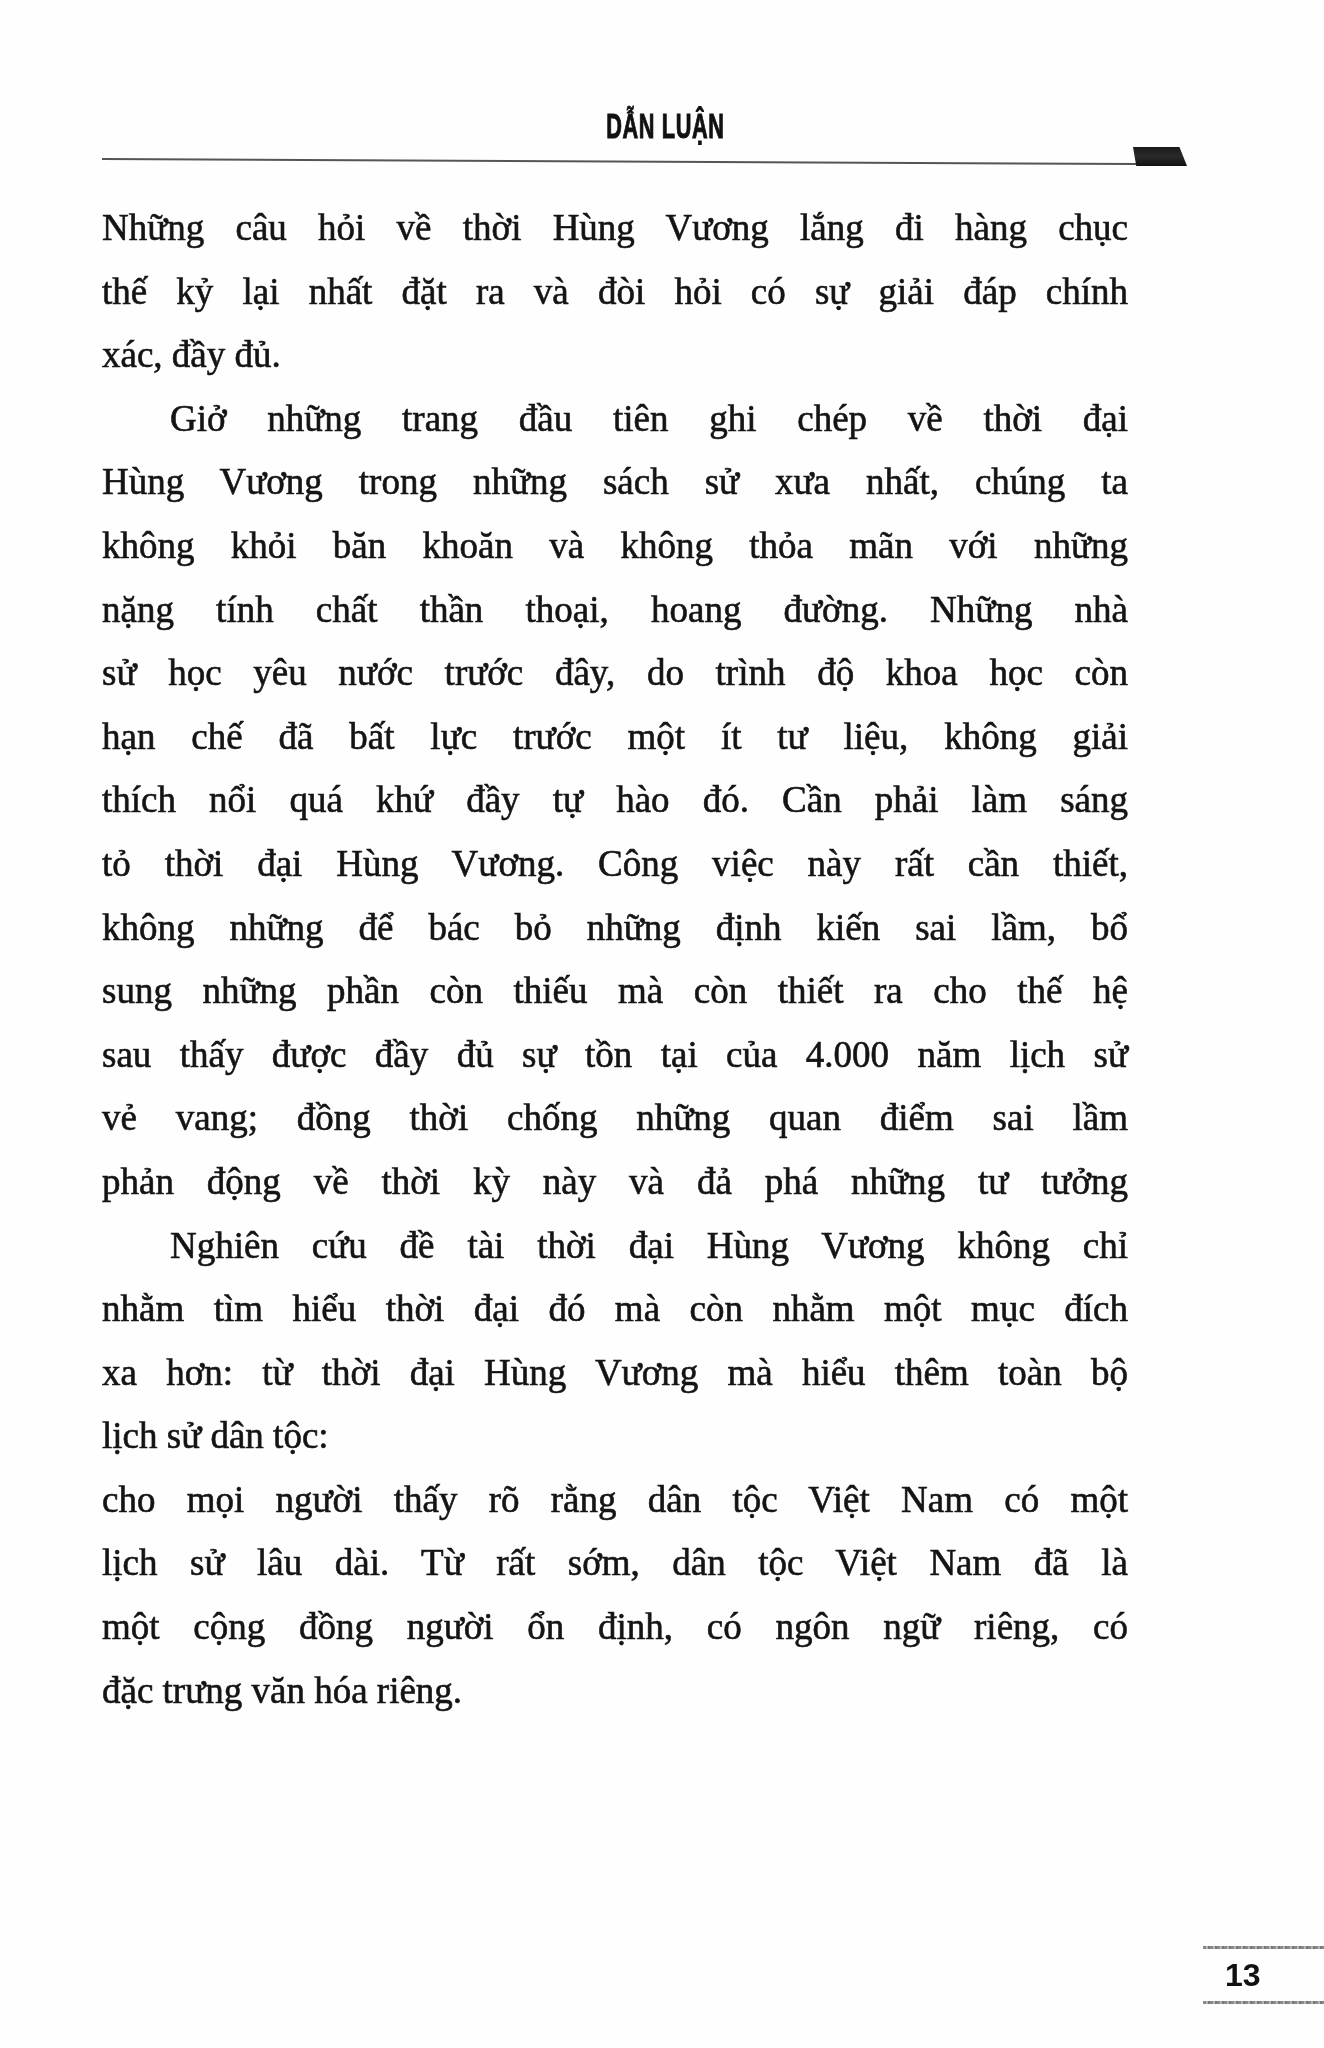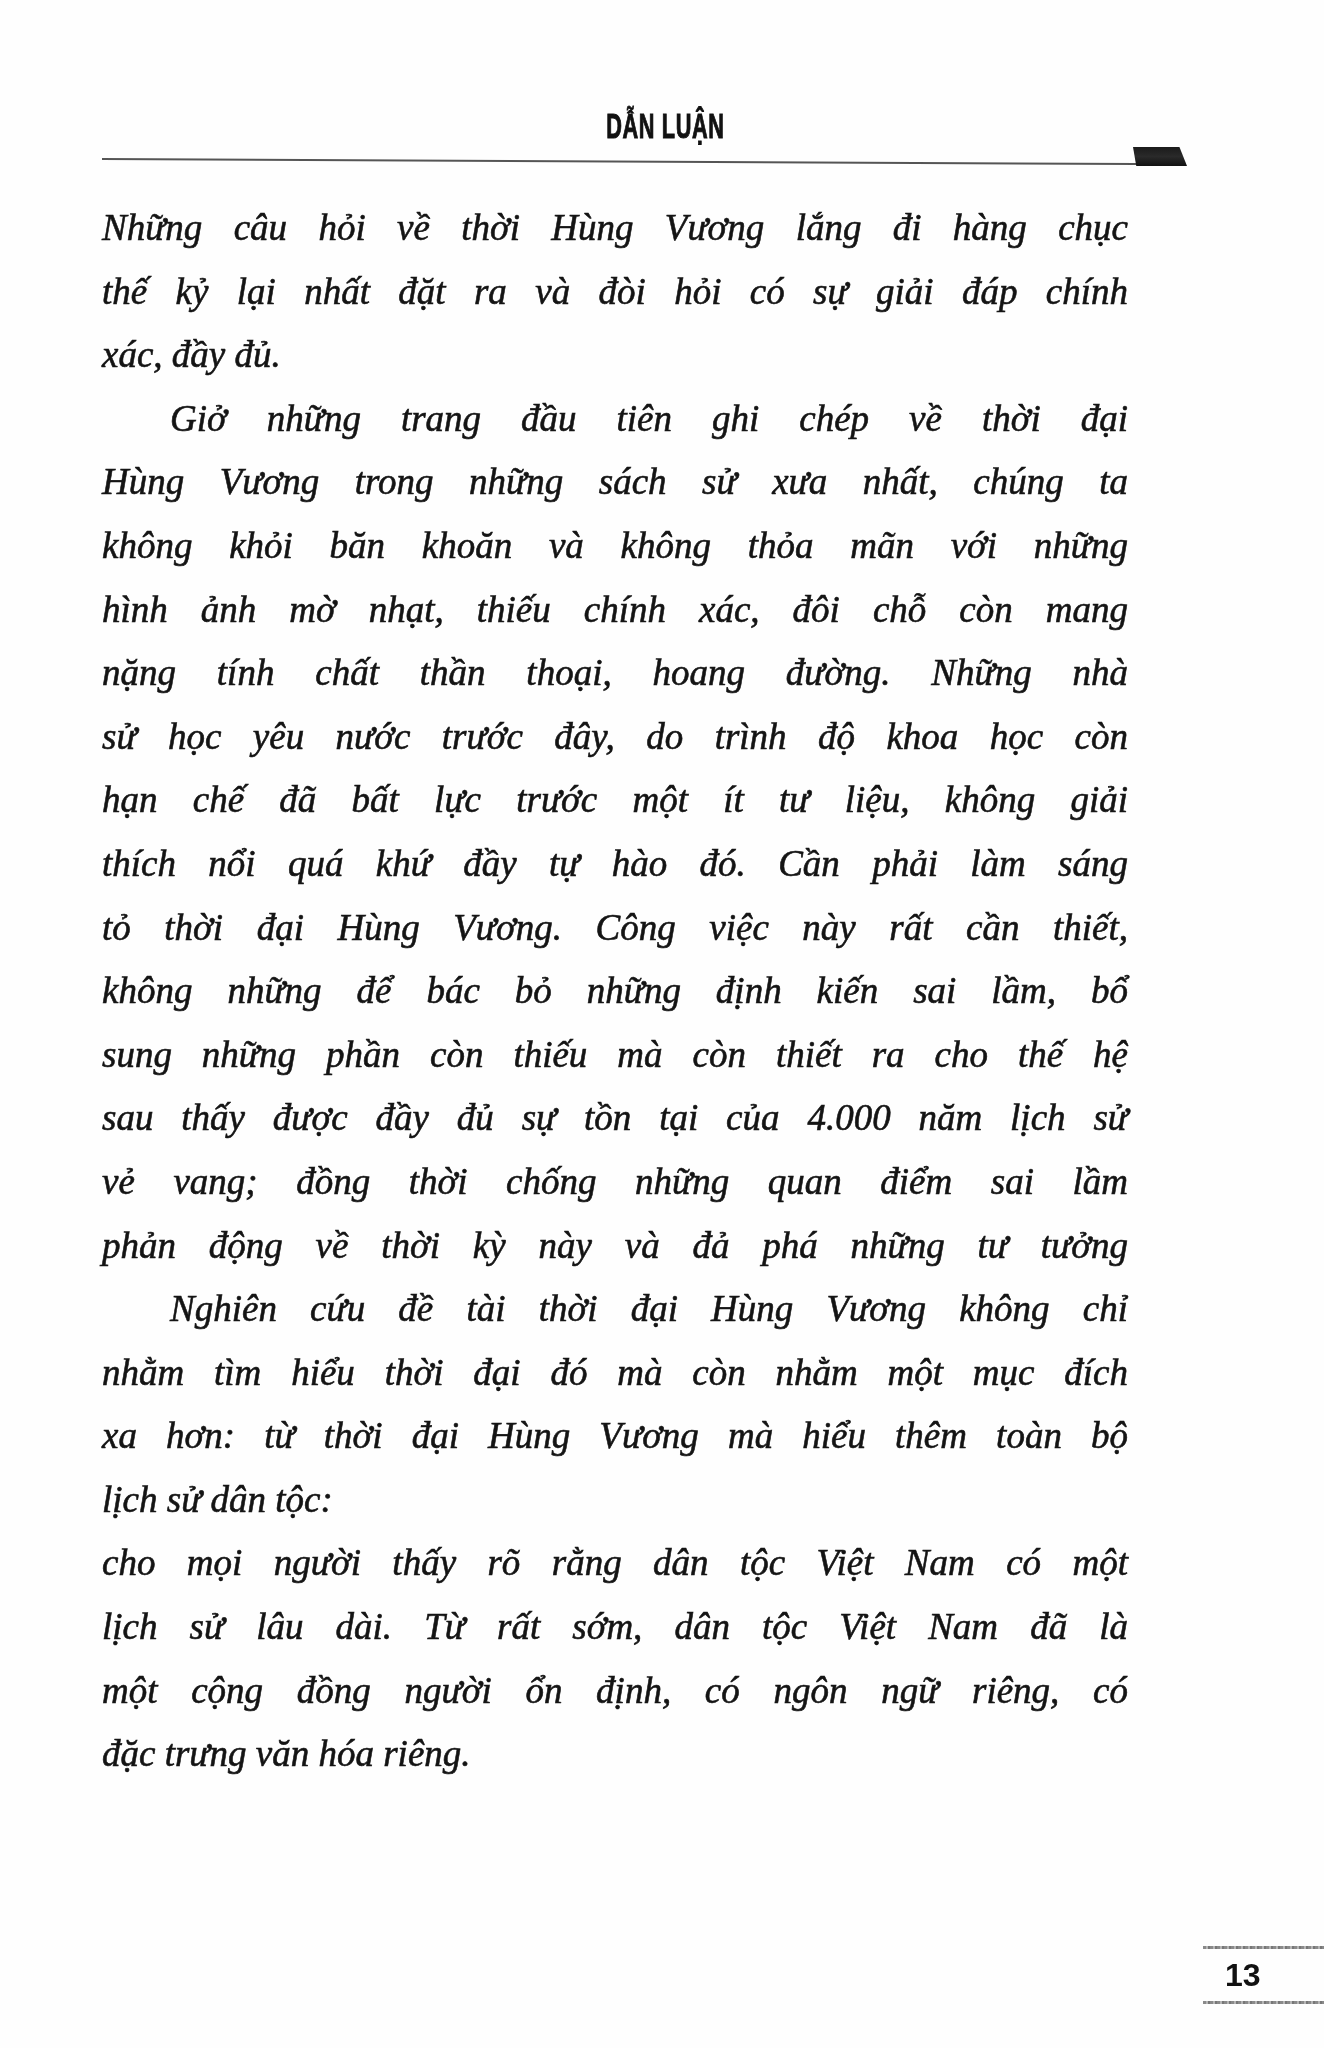--- a/index.html
+++ b/index.html
@@ -62,21 +62,20 @@
   }
   .body-text {
     position: absolute;
     left: 102px;
     top: 196px;
     width: 1026px;
     font-family: "Liberation Serif", serif;
     font-size: 37px;
     line-height: 63.6px;
     color: #141414;
-    font-style: italic;
     -webkit-text-stroke: 0.6px #141414;
   }
   .line {
     display: block;
     white-space: nowrap;
     text-align: justify;
     text-align-last: justify;
     height: 63.6px;
     overflow: visible;
   }
@@ -120,21 +119,20 @@
   <div class="head-rule"></div>
   <div class="head-tab"></div>
 
   <div class="body-text">
     <span class="line">Những câu hỏi về thời Hùng Vương lắng đi hàng chục</span>
     <span class="line">thế kỷ lại nhất đặt ra và đòi hỏi có sự giải đáp chính</span>
     <span class="line last">xác, đầy đủ.</span>
     <span class="line indent">Giở những trang đầu tiên ghi chép về thời đại</span>
     <span class="line">Hùng Vương trong những sách sử xưa nhất, chúng ta</span>
     <span class="line">không khỏi băn khoăn và không thỏa mãn với những</span>
-    <span class="line">hình ảnh mờ nhạt, thiếu chính xác, đôi chỗ còn mang</span>
     <span class="line">nặng tính chất thần thoại, hoang đường. Những nhà</span>
     <span class="line">sử học yêu nước trước đây, do trình độ khoa học còn</span>
     <span class="line">hạn chế đã bất lực trước một ít tư liệu, không giải</span>
     <span class="line">thích nổi quá khứ đầy tự hào đó. Cần phải làm sáng</span>
     <span class="line">tỏ thời đại Hùng Vương. Công việc này rất cần thiết,</span>
     <span class="line">không những để bác bỏ những định kiến sai lầm, bổ</span>
     <span class="line">sung những phần còn thiếu mà còn thiết ra cho thế hệ</span>
     <span class="line">sau thấy được đầy đủ sự tồn tại của 4.000 năm lịch sử</span>
     <span class="line">vẻ vang; đồng thời chống những quan điểm sai lầm</span>
     <span class="line">phản động về thời kỳ này và đả phá những tư tưởng</span>

